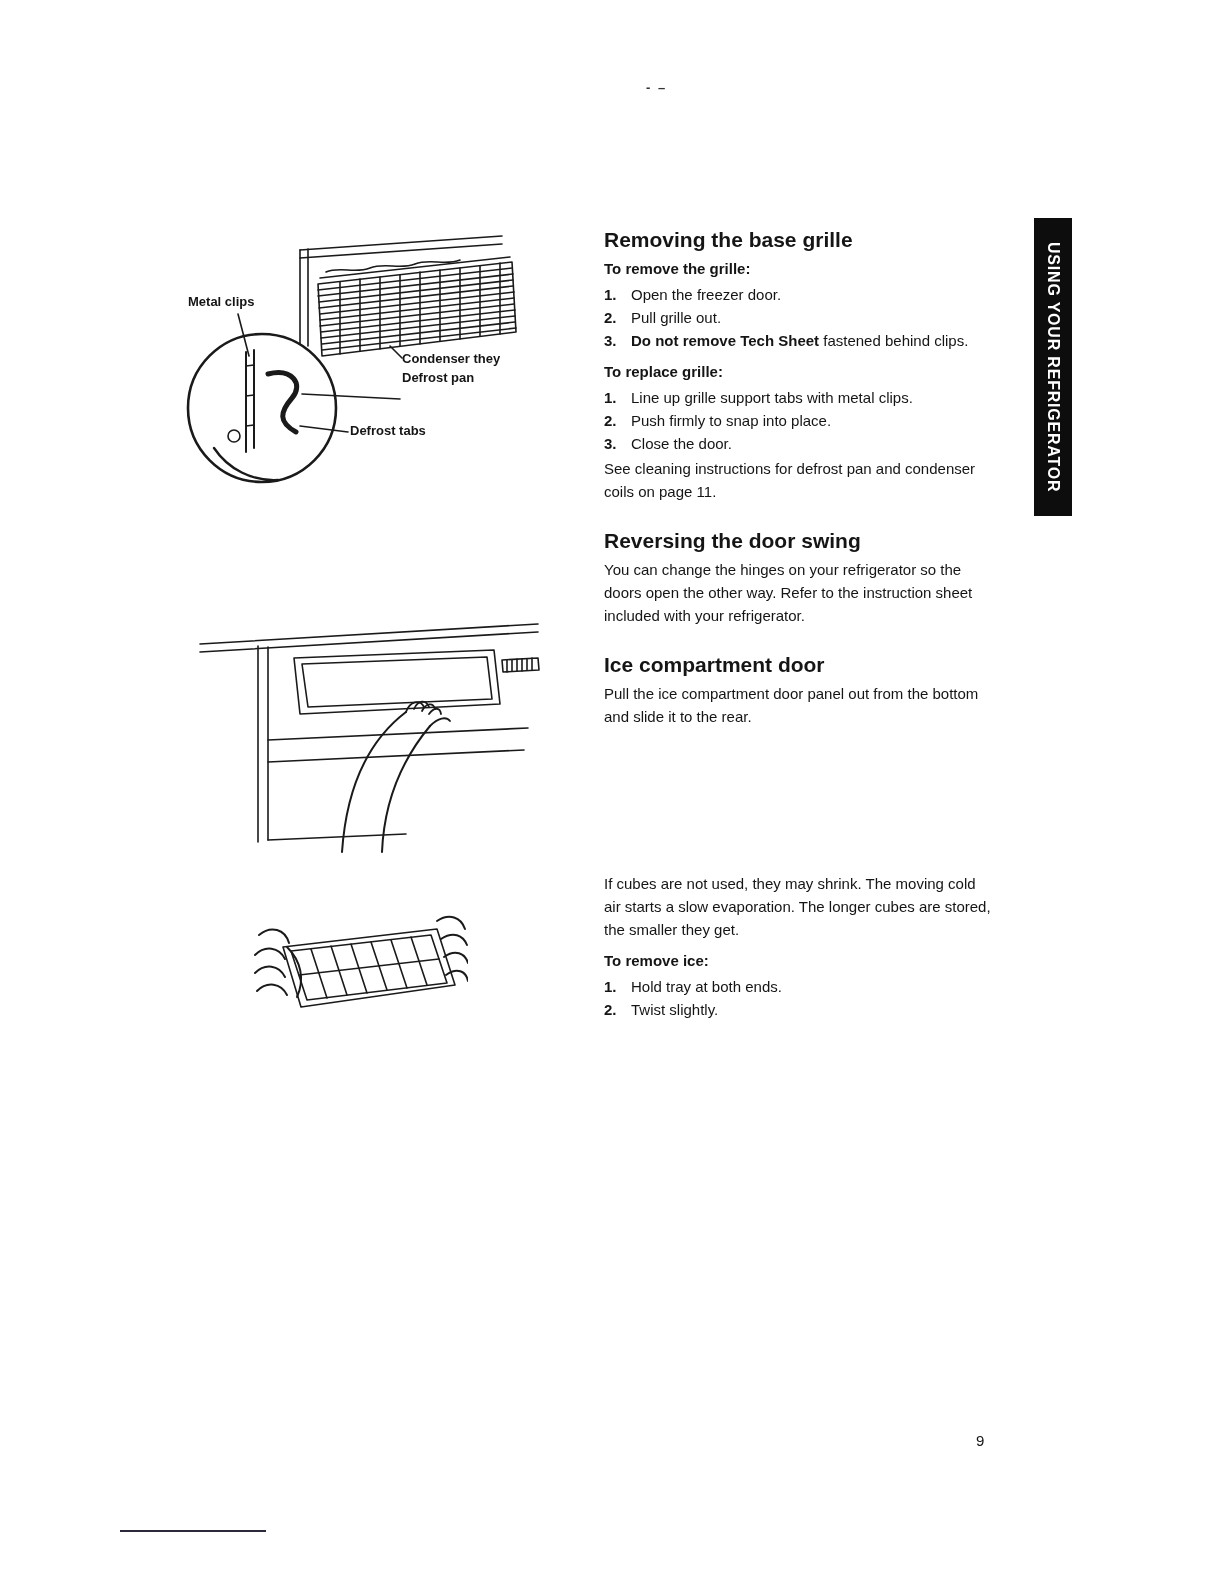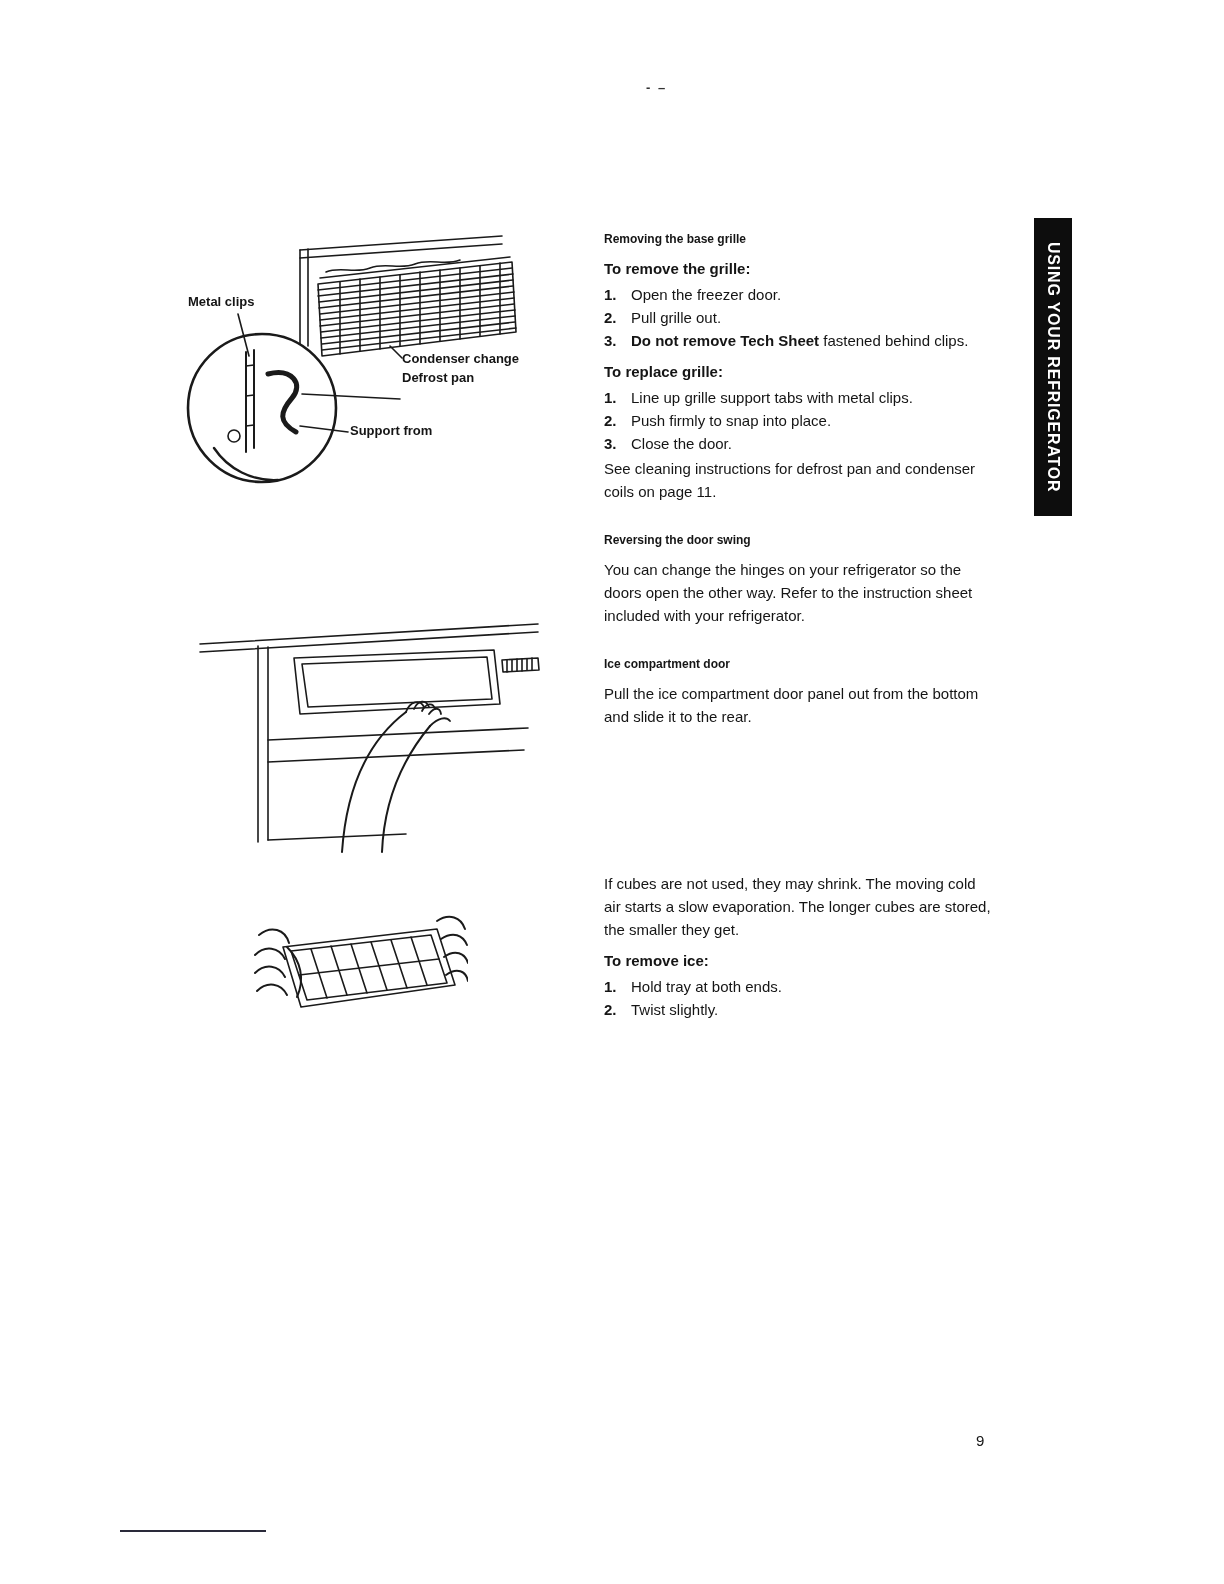--- a/index.html
+++ b/index.html
@@ -19,21 +19,21 @@
     font-weight:700;
     font-size:13px;
     white-space:nowrap;
   }
   .text-col {
     position:absolute;
     font-size:15px;
     line-height:23px;
     width:392px;
   }
-  .h1 { font-weight:700; font-size:12px; margin:26px 0 6px; }
+  .h1 { font-weight:700; font-size:21px; margin:26px 0 6px; }
   .h1.first { margin-top:0; }
   .subhead { font-weight:700; margin:8px 0 3px; }
   .para { margin:2px 0 0; }
   .step { display:flex; }
   .step .num { flex:0 0 27px; font-weight:700; }
   .step .txt b { font-weight:700;margin-top:8px; }
   .banner {
     position:absolute;
     left:1034px; top:218px;
     width:38px; height:298px;
@@ -117,23 +117,23 @@
       <path d="M64,222 A72,72 0 0 0 128,254" stroke-width="2.4"></path>
 
       <path d="M88,88 L99,130"></path>
       <path d="M240,120 L252,132"></path>
       <path d="M152,168 L250,173"></path>
       <path d="M150,200 L198,206"></path>
     </g>
   </svg>
 </div>
 <div class="fig-label" style="left:188px; top:294px;">Metal clips</div>
-<div class="fig-label" style="left:402px; top:351px;">Condenser change</div>
+<div class="fig-label" style="left:402px; top:351px;">Condenser they</div>
 <div class="fig-label" style="left:402px; top:370px;">Defrost pan</div>
-<div class="fig-label" style="left:350px; top:423px;">Support from</div>
+<div class="fig-label" style="left:350px; top:423px;">Defrost tabs</div>
 
 <div class="fig abs" style="left:196px; top:608px; width:345px; height:245px;">
   <svg width="345" height="245" viewBox="0 0 345 245">
     <g>
       <path d="M4,36 L342,16"></path>
       <path d="M4,44 L342,24"></path>
       <path d="M62,38 L62,234"></path>
       <path d="M72,39 L72,232"></path>
       <path d="M72,132 L332,120"></path>
       <path d="M72,154 L328,142"></path>

